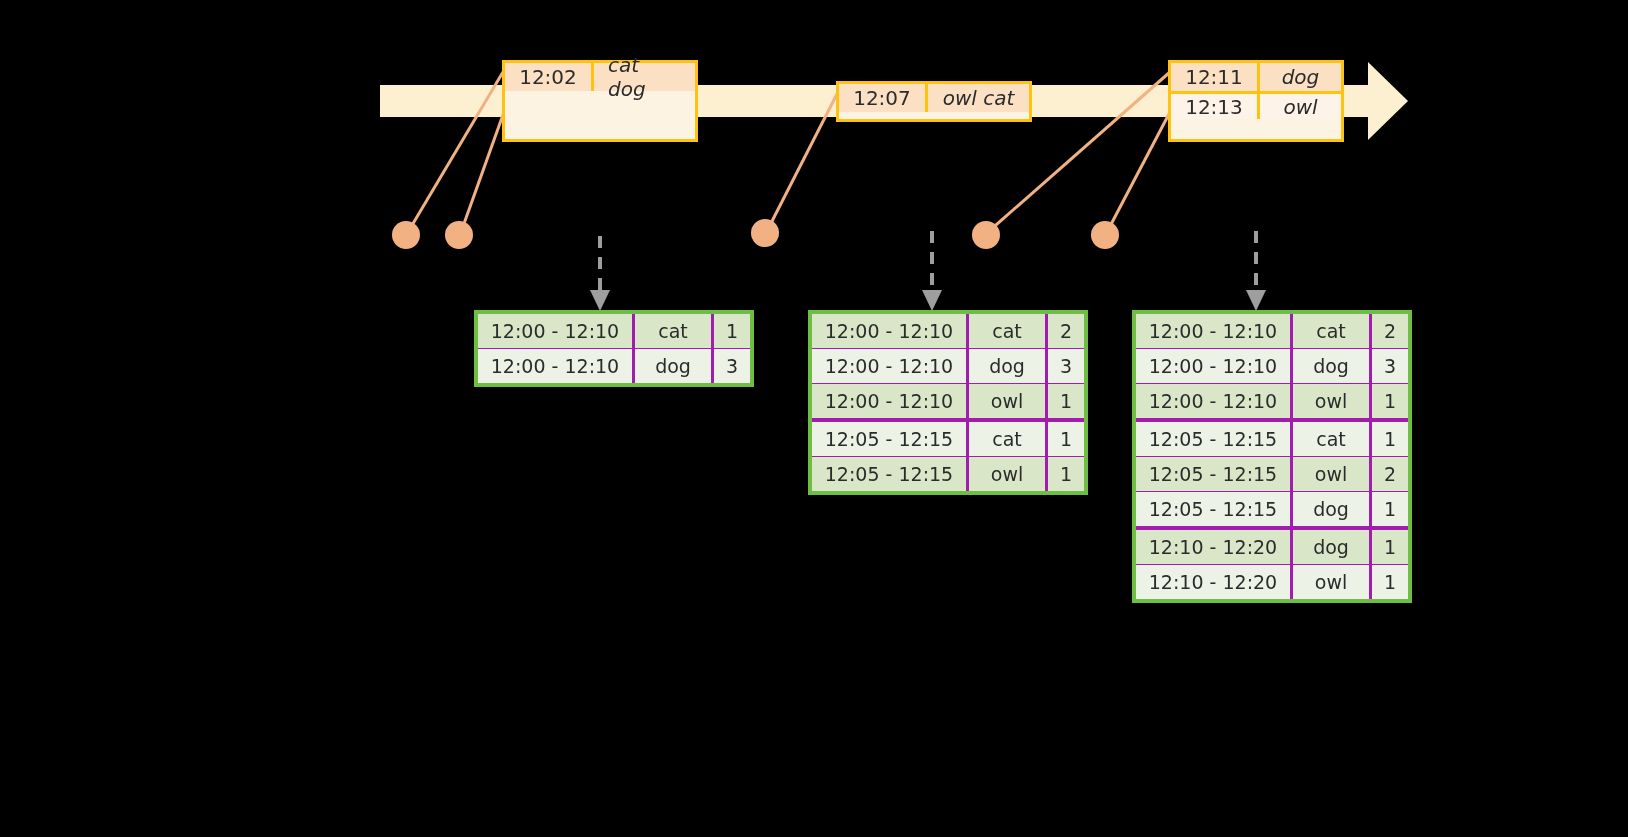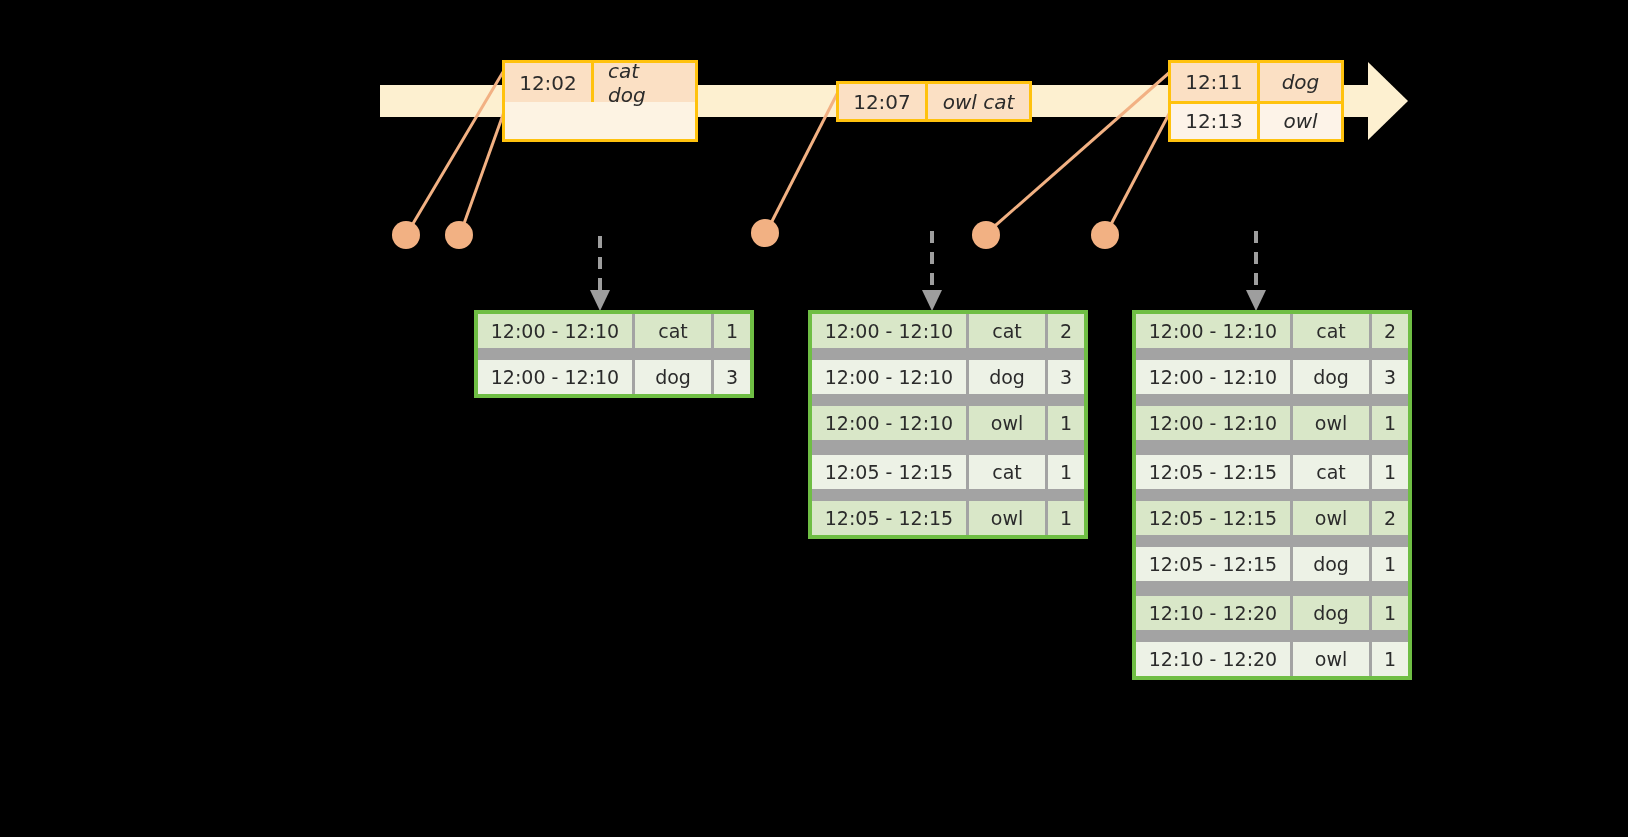--- a/index.html
+++ b/index.html
@@ -34,21 +34,21 @@
     position: absolute;
     border: 3px solid #FFC20E;
     box-sizing: border-box;
     display: flex;
     flex-direction: column;
     background: #FDF3E3;
   }
   .evt-row {
     display: flex;
     flex-direction: row;
-    height: 39px;
+    height: 28px;
     box-sizing: border-box;
   }
   .evt-row + .evt-row {
     border-top: 3px solid #FFC20E;
   }
   .evt-row.shade .evt-time,
   .evt-row.shade .evt-words { background: #FBE0C4; }
   .evt-row.plain .evt-time,
   .evt-row.plain .evt-words { background: #FDF3E8; }
   .evt-time {
@@ -71,24 +71,24 @@
     box-sizing: border-box;
     padding: 0 14px;
     font-style: italic;
   }
 
   
   .res-table {
     position: absolute;
     border: 4px solid #6FBE44;
     box-sizing: border-box;
-    background: #a3a3a3;
+    background: #a21caf;
     display: flex;
     flex-direction: column;
-    gap: 12px;
+    gap: 1px;
   }
   .res-row {
     display: flex;
     flex-direction: row;
     height: 34px;
     gap: 3px;
   }
   .res-row.group-end { margin-bottom: 3px; }
   .res-cell {
     display: flex;

